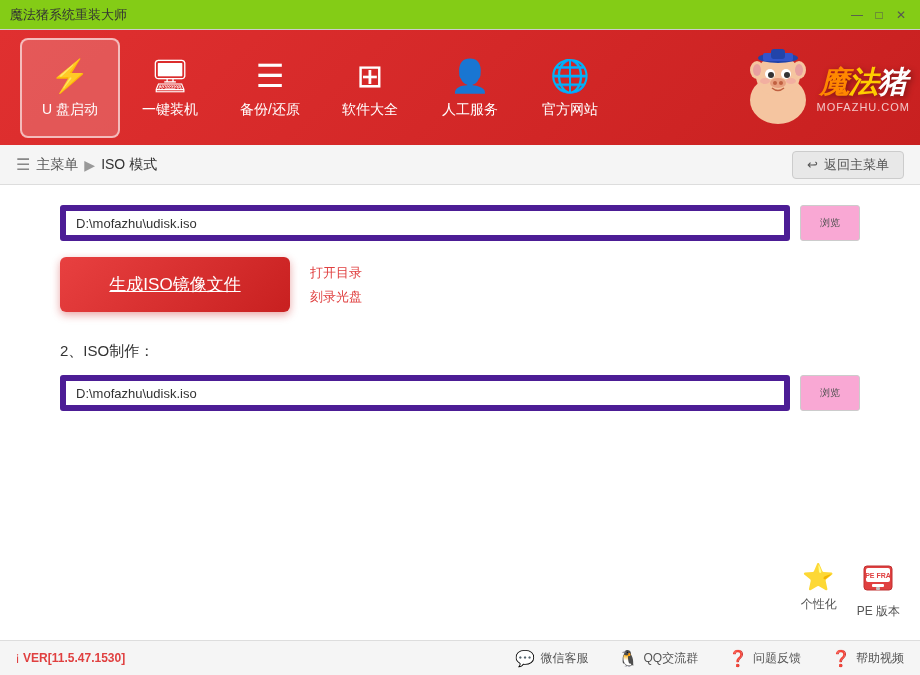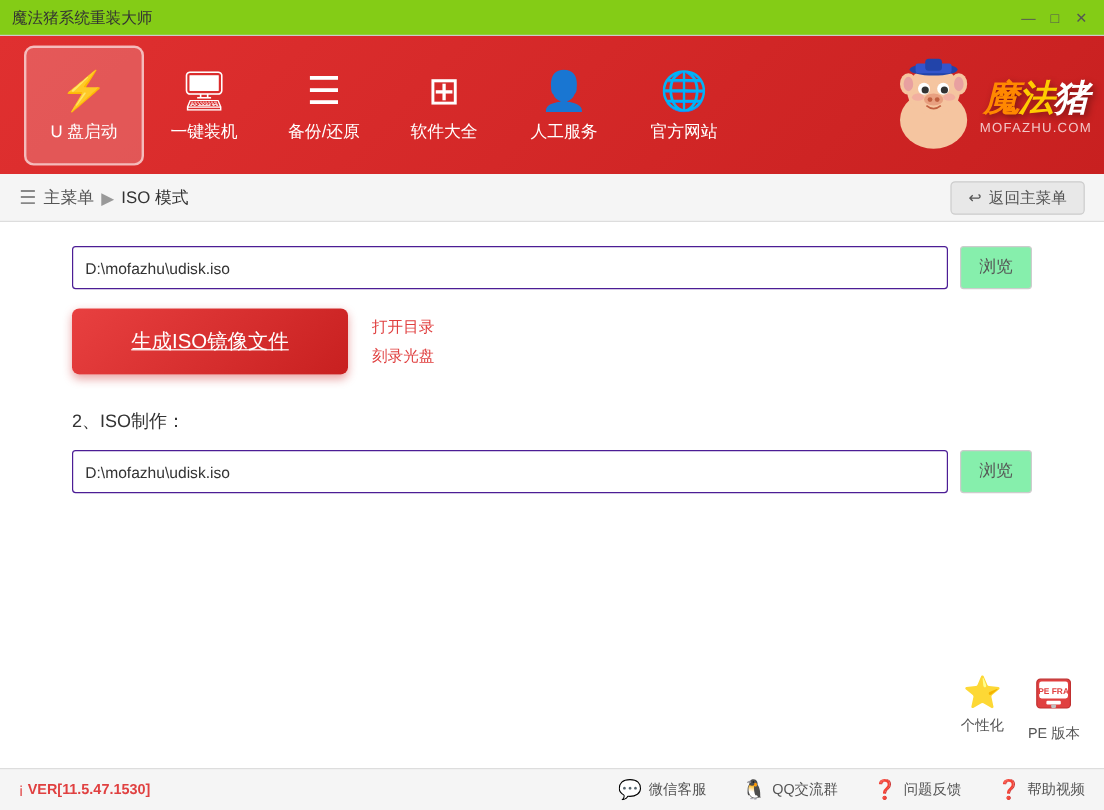--- a/index.html
+++ b/index.html
@@ -119,35 +119,35 @@
 
     .input-row {
       display: flex;
       gap: 10px;
       align-items: center;
       margin-bottom: 16px;
     }
     .path-input {
       flex: 1;
       height: 36px;
-      border: 1px solid #4c1d95;
+      border: 6px solid #4c1d95;
       border-radius: 3px;
       padding: 0 10px;
       font-size: 13px;
       color: #333;
       outline: none;
     }
     .browse-btn {
       width: 60px;
       height: 36px;
-      background: #86efac;
+      background: #f9a8d4;
       border: 1px solid #ccc;
       border-radius: 3px;
       cursor: pointer;
-      font-size: 14px;
+      font-size: 10px;
       color: #555;
     }
 
     .action-row {
       display: flex;
       align-items: center;
       gap: 20px;
       margin-bottom: 30px;
     }
     .action-btn {

